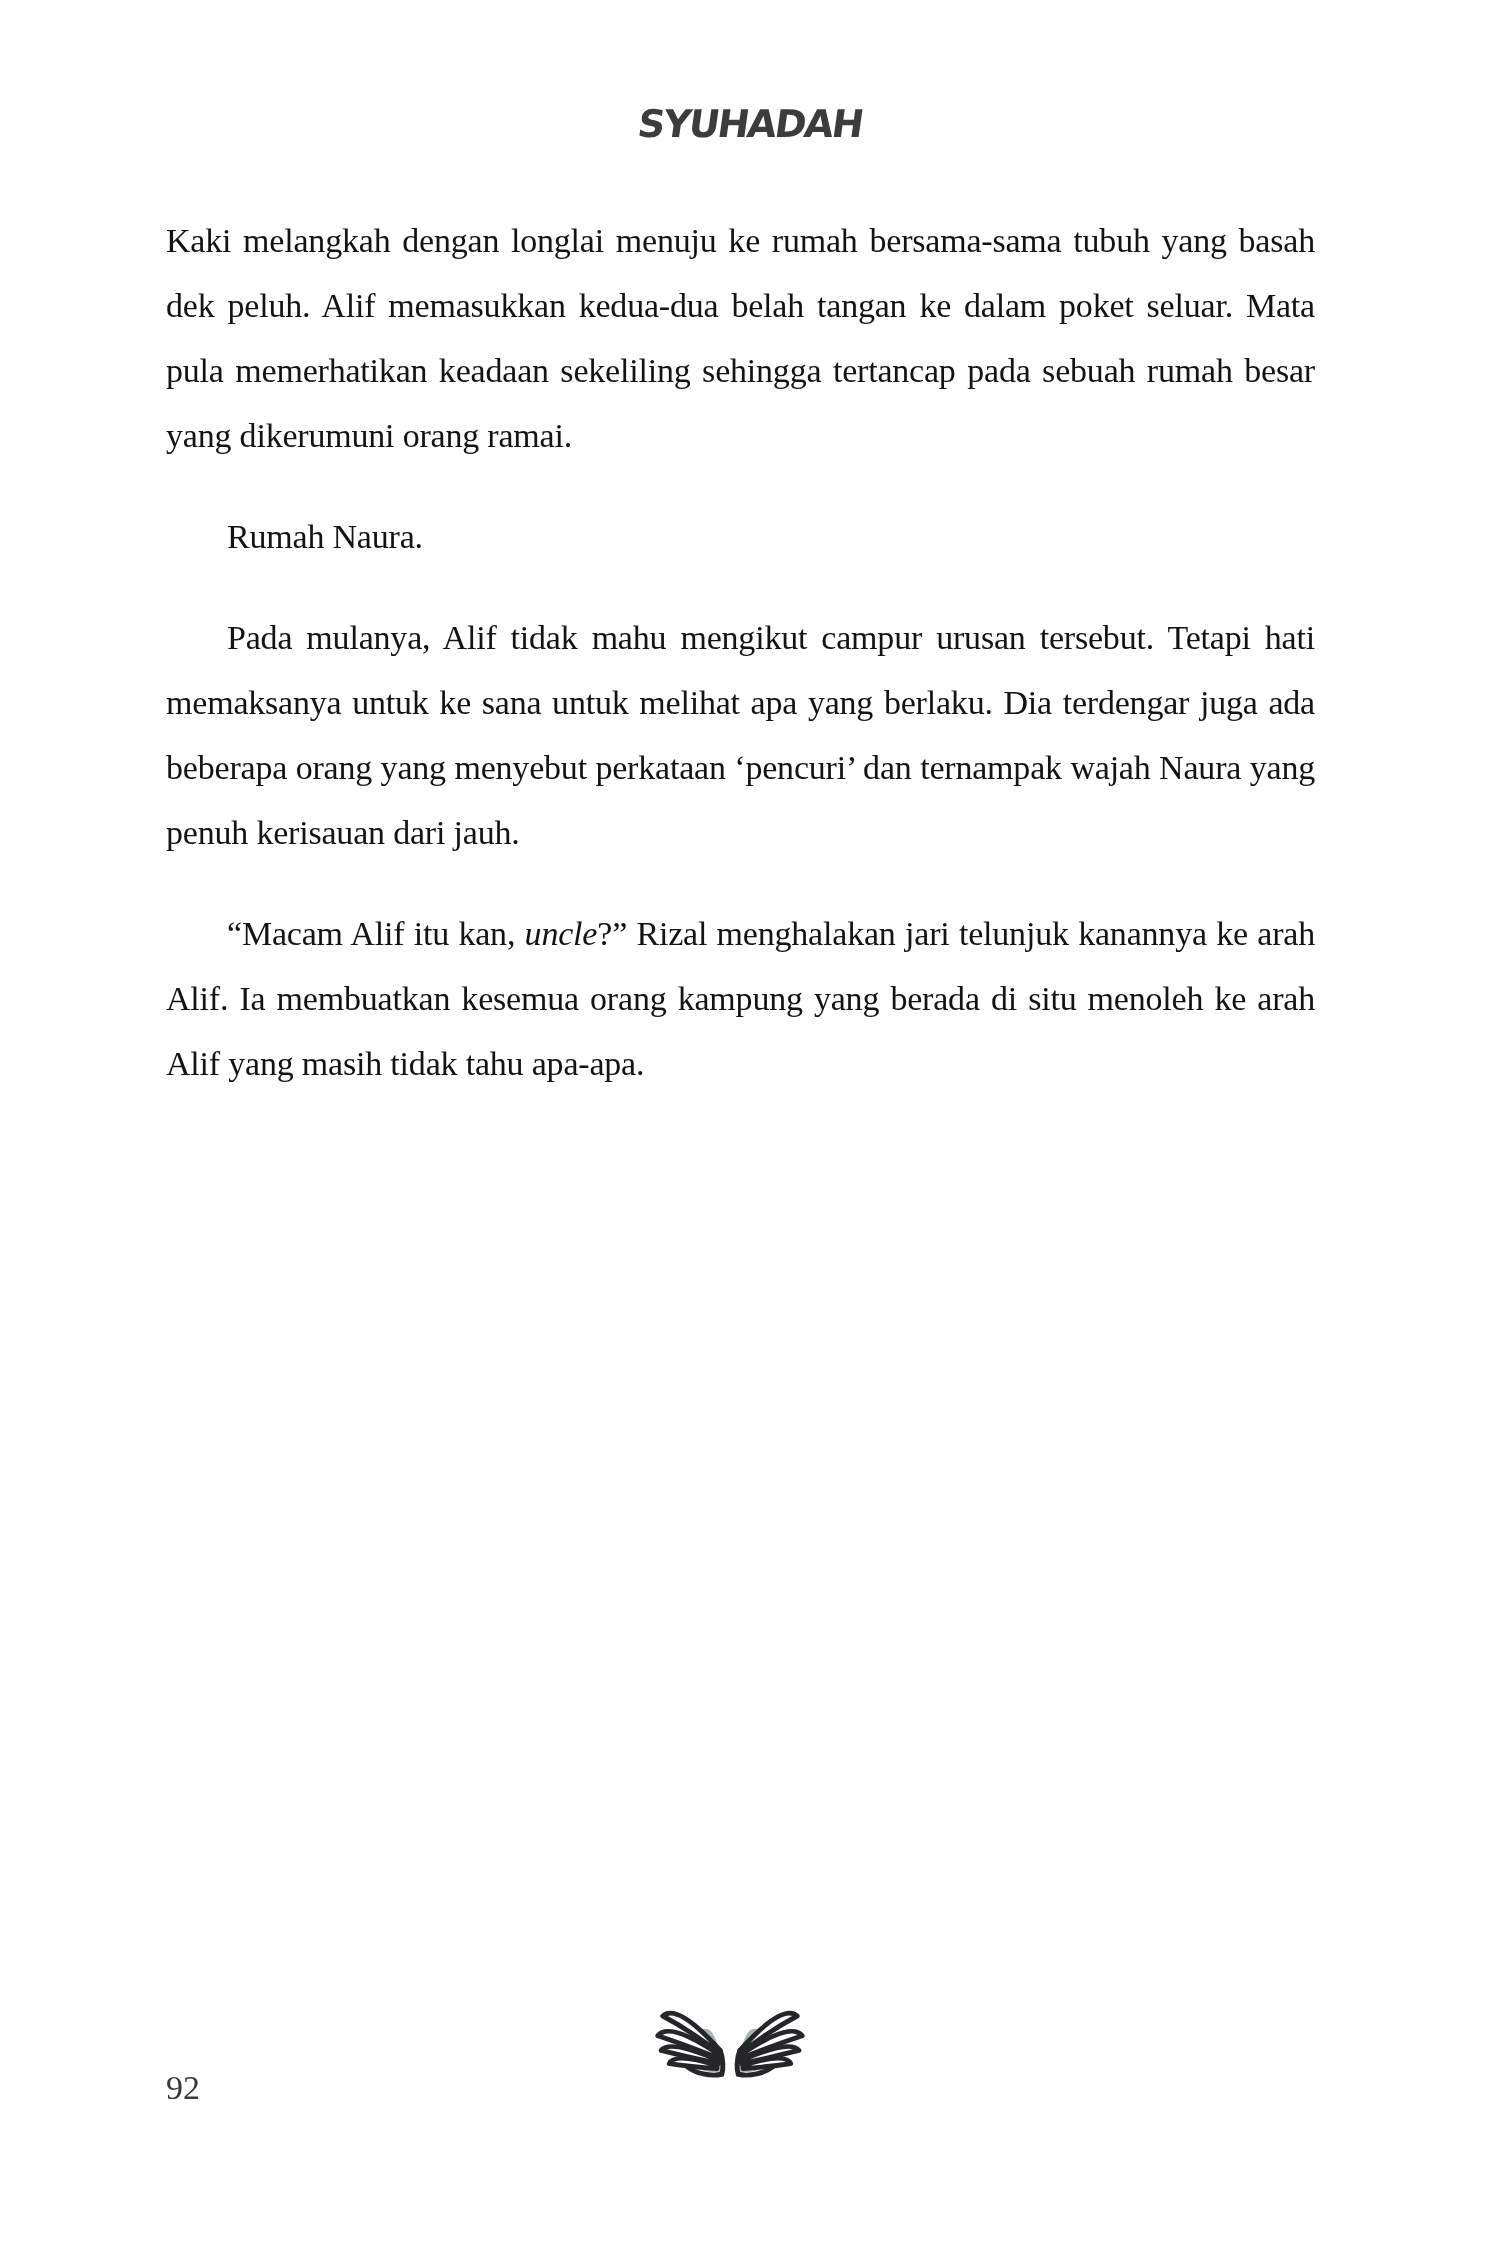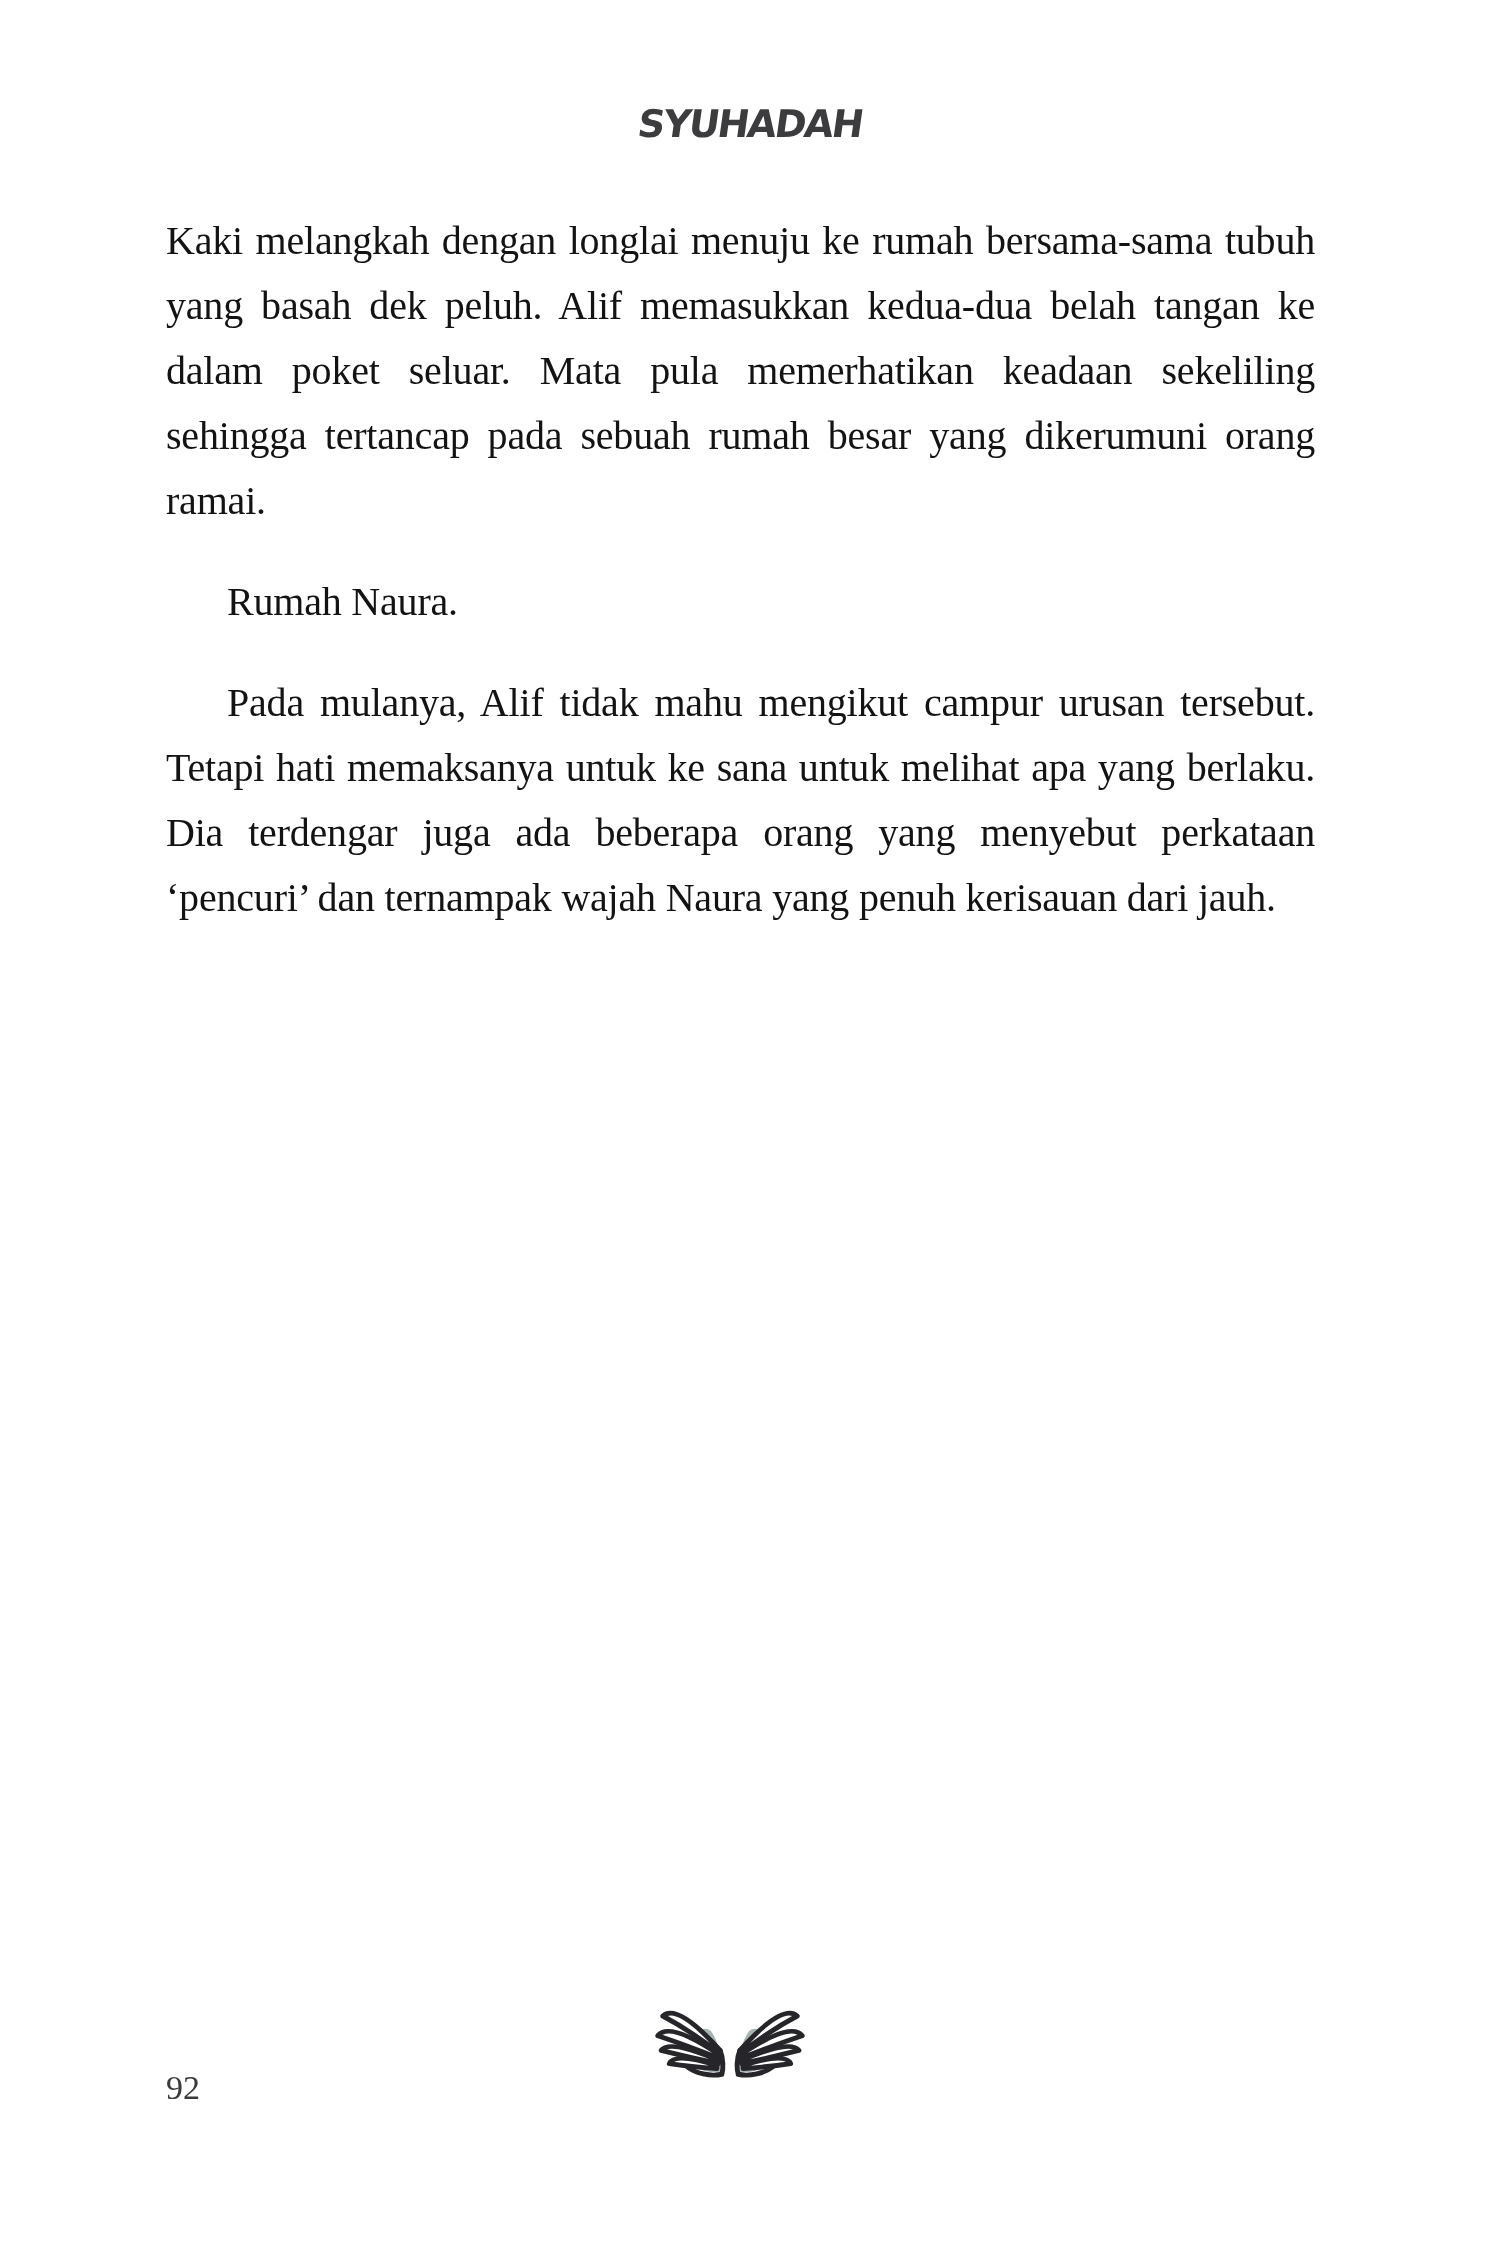--- a/index.html
+++ b/index.html
@@ -30,21 +30,21 @@
     transform: skewX(-8deg);
   }
   .text-block {
     position: absolute;
     left: 166px;
     top: 208px;
     width: 1149px;
   }
   .para {
     margin: 0 0 36px 0;
-    font-size: 40px;
+    font-size: 34px;
     line-height: 65px;
     color: #131313;
     letter-spacing: -0.2px;
     text-align: justify;
   }
   .para.indent {
     text-indent: 61px;
   }
   .wings {
     position: absolute;
@@ -66,20 +66,21 @@
 <body>
 
 <div class="page">
 
   <div class="book-header">SYUHADAH</div>
 
   <div class="text-block">
       <p class="para">Kaki melangkah dengan longlai menuju ke rumah bersama-sama tubuh yang basah dek peluh. Alif memasukkan kedua-dua belah tangan ke dalam poket seluar. Mata pula memerhatikan keadaan sekeliling sehingga tertancap pada sebuah rumah besar yang dikerumuni orang ramai.</p>
       <p class="para indent">Rumah Naura.</p>
       <p class="para indent">Pada mulanya, Alif tidak mahu mengikut campur urusan tersebut. Tetapi hati memaksanya untuk ke sana untuk melihat apa yang berlaku. Dia terdengar juga ada beberapa orang yang menyebut perkataan ‘pencuri’ dan ternampak wajah Naura yang penuh kerisauan dari jauh.</p>
+      <p class="para indent">“Macam Alif itu kan, <i>uncle</i>?” Rizal menghalakan jari telunjuk kanannya ke arah Alif. Ia membuatkan kesemua orang kampung yang berada di situ menoleh ke arah Alif yang masih tidak tahu apa-apa.</p>
     </div>
 
   <svg class="wings" viewBox="0 0 200 100" xmlns="http://www.w3.org/2000/svg">
     <g id="wingL">
       <path d="M88,90 C70,92 56,86 52,74 C49,64 52,50 60,42 C66,36 74,36 78,42 C86,54 90,72 88,90 Z" fill="var(--wing-gray, #a6b5b0)" stroke="none"></path>
       <path d="M88,64 Q36,6 18,22 Q52,40 88,68 Z" fill="#ffffff" stroke="var(--ink, #26262a)" stroke-width="6" stroke-linejoin="round"></path>
       <path d="M88,70 Q26,28 12,46 Q48,58 88,74 Z" fill="#ffffff" stroke="var(--ink, #26262a)" stroke-width="6" stroke-linejoin="round"></path>
       <path d="M86,76 Q26,50 16,64 Q48,72 86,80 Z" fill="#ffffff" stroke="var(--ink, #26262a)" stroke-width="6" stroke-linejoin="round"></path>
       <path d="M84,82 Q32,66 26,80 Q52,84 84,86 Z" fill="#ffffff" stroke="var(--ink, #26262a)" stroke-width="6" stroke-linejoin="round"></path>
       <path d="M88,64 C92,74 92,86 90,93 C76,96 58,92 48,84" fill="none" stroke="var(--ink, #26262a)" stroke-width="6" stroke-linecap="round"></path>

